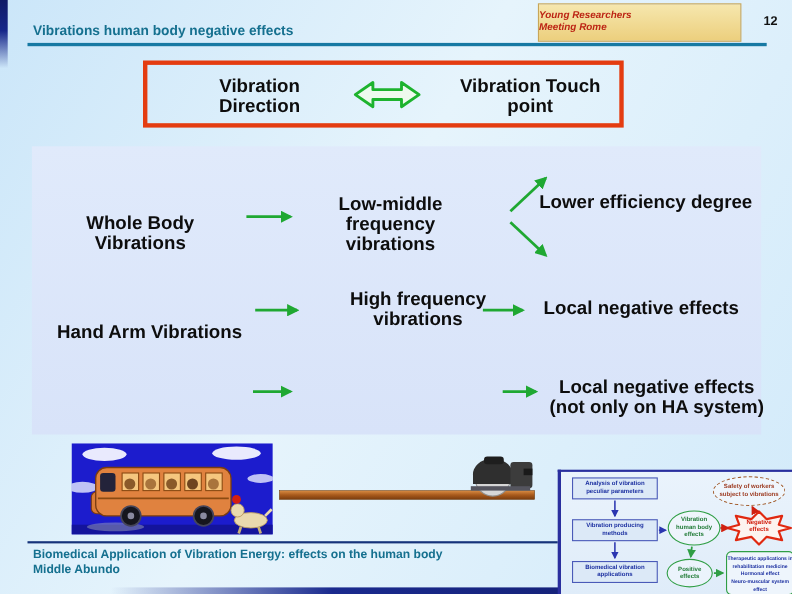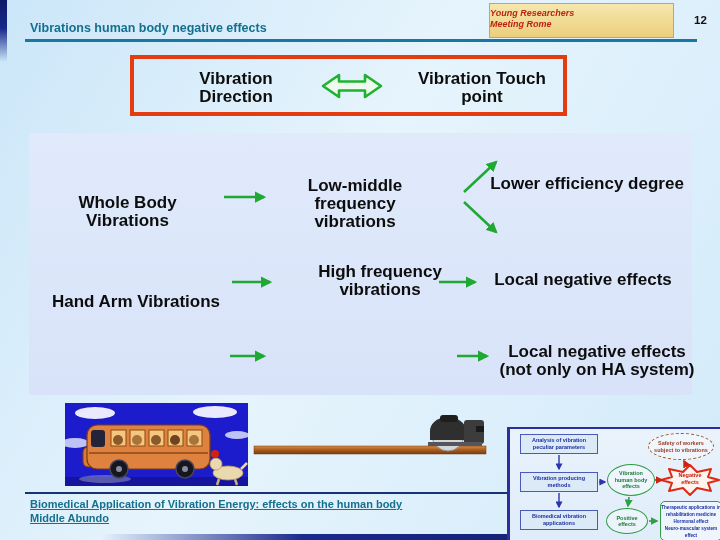--- a/index.html
+++ b/index.html
@@ -43,21 +43,21 @@
     white-space:pre-line;display:flex;align-items:center;justify-content:center;box-sizing:border-box;}
   .g-oval{border:1px solid #2f9e44;color:#1f7a35;font-size:5.5px;line-height:6.5px;background:rgba(255,255,255,.35);}
   .br-oval{border:1px dashed #a05a2a;color:#9c3a20;font-size:5.5px;line-height:6.5px;background:rgba(255,255,255,.3);}
   .mini .mtbox{position:absolute;border:1px solid #2f9e44;border-radius:5px;background:#eef5fc;
     color:#1b2fa0;font-weight:bold;font-size:4.6px;line-height:7px;text-align:center;
     white-space:pre-line;box-sizing:border-box;padding-top:2px;}
   .burst-text{position:absolute;color:#d01808;font-weight:bold;font-size:5.5px;line-height:6.5px;
     text-align:center;white-space:pre-line;width:100%;top:9px;}
   
   .footer-rule{left:25px;top:492px;width:482px;height:2px;background:#16337a;}
-  .footer-text{left:30px;top:497px;font-size:11px;line-height:14px;font-weight:bold;color:#15708f;text-decoration:underline;}
+  .footer-text{left:30px;top:497px;font-size:11px;line-height:14px;font-weight:bold;color:#15708f;}
 </style>
 </head>
 <body>
 
 <div class="slide">
 
   <div class="abs corner-accent"></div>
   <div class="abs bottom-bar"></div>
 
   <div class="abs page-title">Vibrations human body negative effects</div>

